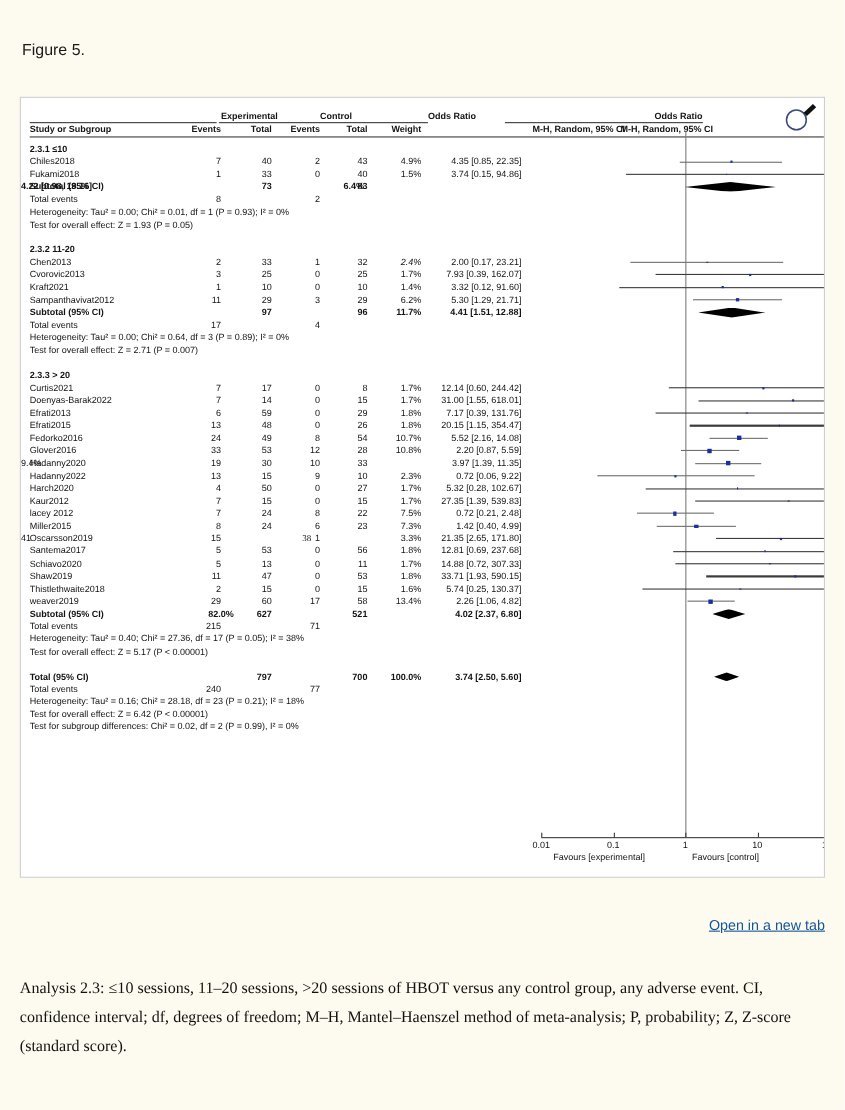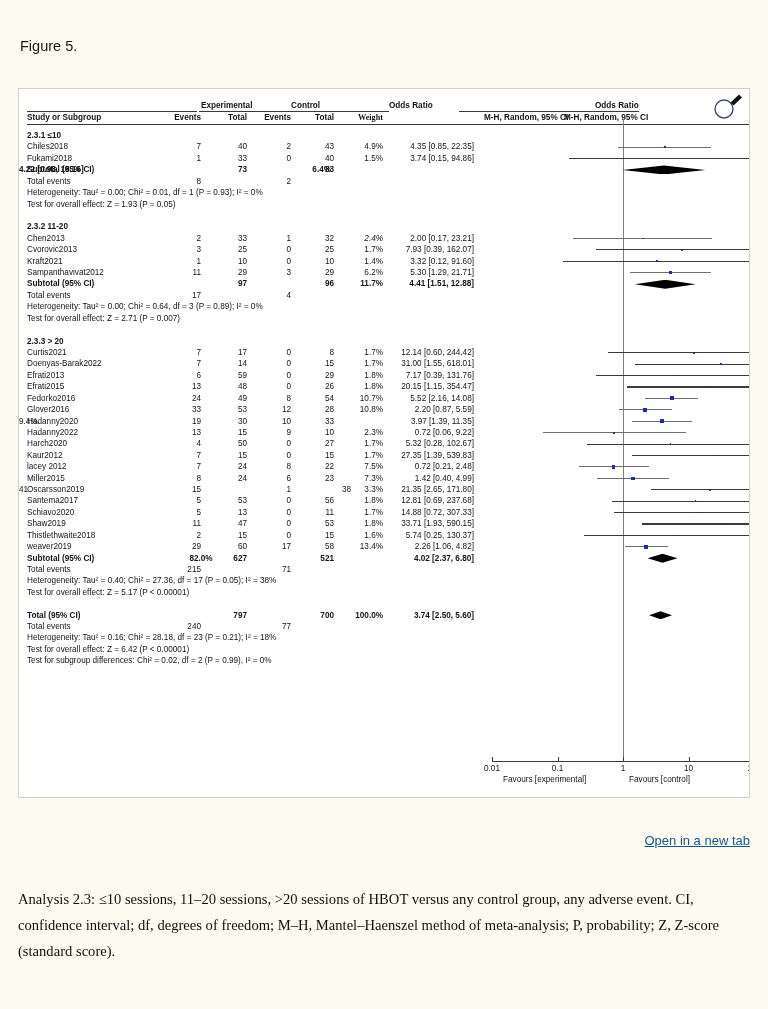--- a/index.html
+++ b/index.html
@@ -72,21 +72,21 @@
       <div id="tablelayer">
           <div class="t b" style="top: 12px; left: 182px;">Experimental</div>
           <div class="t b" style="top: 12px; left: 272px;">Control</div>
           <div class="t b" style="top: 12px; left: 370px;">Odds Ratio</div>
           <div class="t b" style="top: 12px; left: 576px;">Odds Ratio</div>
           <div class="t b" style="top: 24px; left: 8px;">Study or Subgroup</div>
           <div class="t b" style="top: 24px; left: 0px; width: 182px; text-align: right;">Events</div>
           <div class="t b" style="top: 24px; left: 0px; width: 228px; text-align: right;">Total</div>
           <div class="t b" style="top: 24px; left: 0px; width: 272px; text-align: right;">Events</div>
           <div class="t b" style="top: 24px; left: 0px; width: 315px; text-align: right;">Total</div>
-          <div class="t b" style="top: 24px; left: 0px; width: 364px; text-align: right; font-family: Liberation Serif, serif;">Weight</div>
+          <div class="t b" style="top: 24px; left: 0px; width: 364px; text-align: right;">Weight</div>
           <div class="t b" style="top: 24px; left: 465px;">M-H, Random, 95% CI</div>
           <div class="t b" style="top: 24px; left: 545px;">M-H, Random, 95% CI</div>
           <div class="rule" style="left: 8px; width: 170px; top: 22px;"></div>
           <div class="rule" style="left: 180px; width: 190px; top: 22px;"></div>
           <div class="rule" style="left: 440px; width: 180px; top: 22px;"></div>
           <div class="rule" style="left: 8px; width: 722px; top: 34.5px;"></div>
           <div class="t b" style="top: 42px; left: 8px;">2.3.1 ≤10</div>
           <div class="t " style="top: 53.42px; left: 8px;">Chiles2018</div>
           <div class="t " style="top: 53.42px; left: 0px; width: 182px; text-align: right;">7</div>
           <div class="t " style="top: 53.42px; left: 0px; width: 228px; text-align: right;">40</div>
@@ -232,21 +232,21 @@
           <div class="t " style="top: 384.6px; left: 0px; width: 182px; text-align: right;">8</div>
           <div class="t " style="top: 384.6px; left: 0px; width: 228px; text-align: right;">24</div>
           <div class="t " style="top: 384.6px; left: 0px; width: 272px; text-align: right;">6</div>
           <div class="t " style="top: 384.6px; left: 0px; width: 315px; text-align: right;">23</div>
           <div class="t " style="top: 384.6px; left: 0px; width: 364px; text-align: right;">7.3%</div>
           <div class="t " style="top: 384.6px; left: 0px; width: 455px; text-align: right;">1.42 [0.40, 4.99]</div>
           <div class="t " style="top: 396.02px; left: 8px;">Oscarsson2019</div>
           <div class="t " style="top: 396.02px; left: 0px; width: 182px; text-align: right;">15</div>
           <div class="t " style="top: 396px; left: 0px; width: 228px; text-align: left;">41</div>
           <div class="t " style="top: 396.02px; left: 0px; width: 272px; text-align: right;">1</div>
-          <div class="t " style="top: 396.02px; left: 0px; width: 332px; text-align: right;">38</div>
+          <div class="t " style="top: 396.02px; left: 0px; width: 264px; text-align: right; font-family: Liberation Serif, serif;">38</div>
           <div class="t " style="top: 396.02px; left: 0px; width: 364px; text-align: right;">3.3%</div>
           <div class="t " style="top: 396.02px; left: 0px; width: 455px; text-align: right;">21.35 [2.65, 171.80]</div>
           <div class="t " style="top: 407.44px; left: 8px;">Santema2017</div>
           <div class="t " style="top: 407.44px; left: 0px; width: 182px; text-align: right;">5</div>
           <div class="t " style="top: 407.44px; left: 0px; width: 228px; text-align: right;">53</div>
           <div class="t " style="top: 407.44px; left: 0px; width: 272px; text-align: right;">0</div>
           <div class="t " style="top: 407.44px; left: 0px; width: 315px; text-align: right;">56</div>
           <div class="t " style="top: 407.44px; left: 0px; width: 364px; text-align: right;">1.8%</div>
           <div class="t " style="top: 407.44px; left: 0px; width: 455px; text-align: right;">12.81 [0.69, 237.68]</div>
           <div class="t " style="top: 418.86px; left: 8px;">Schiavo2020</div>

